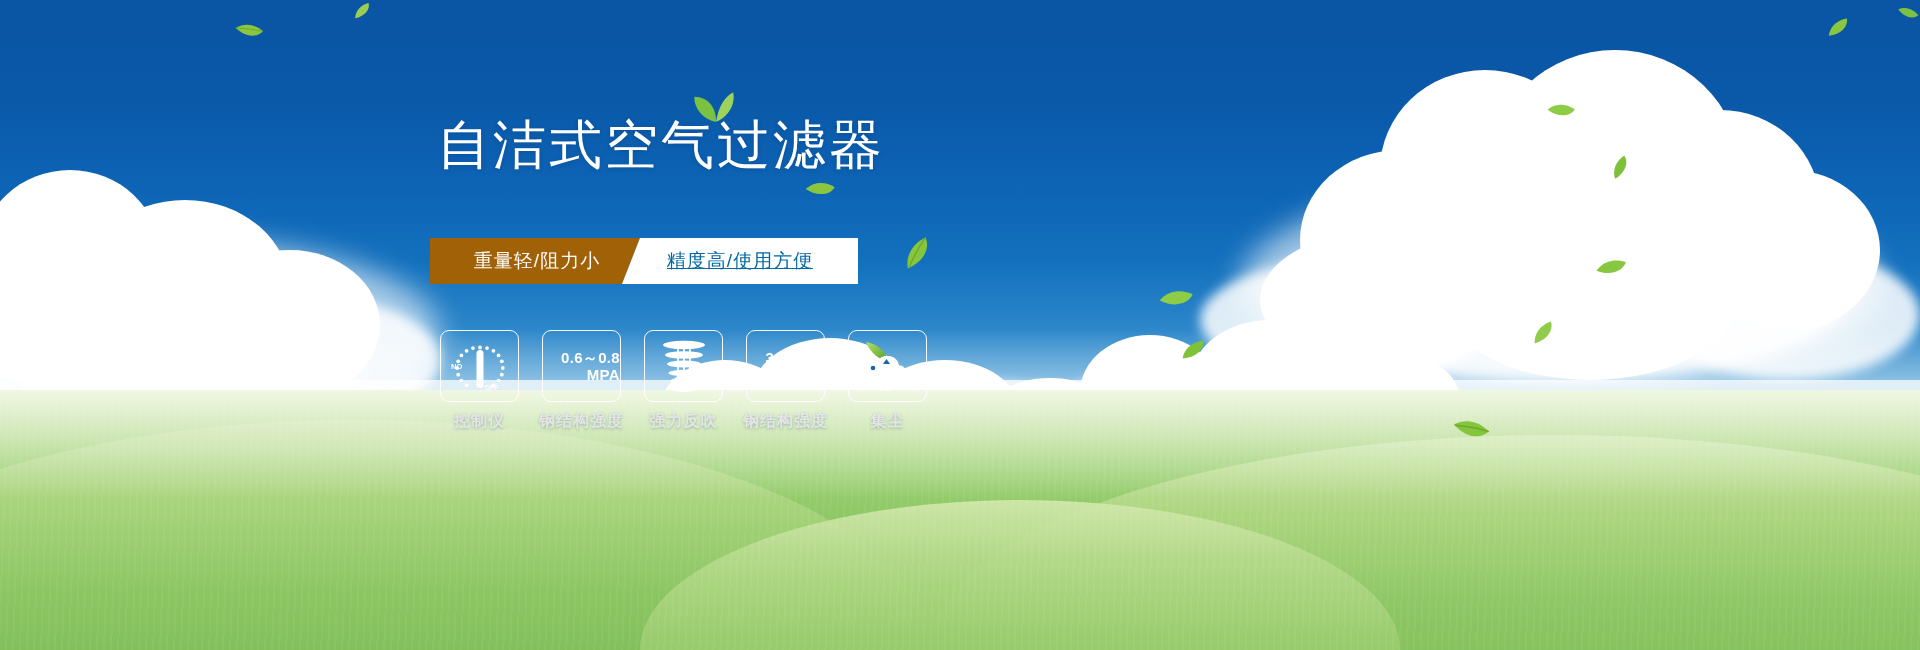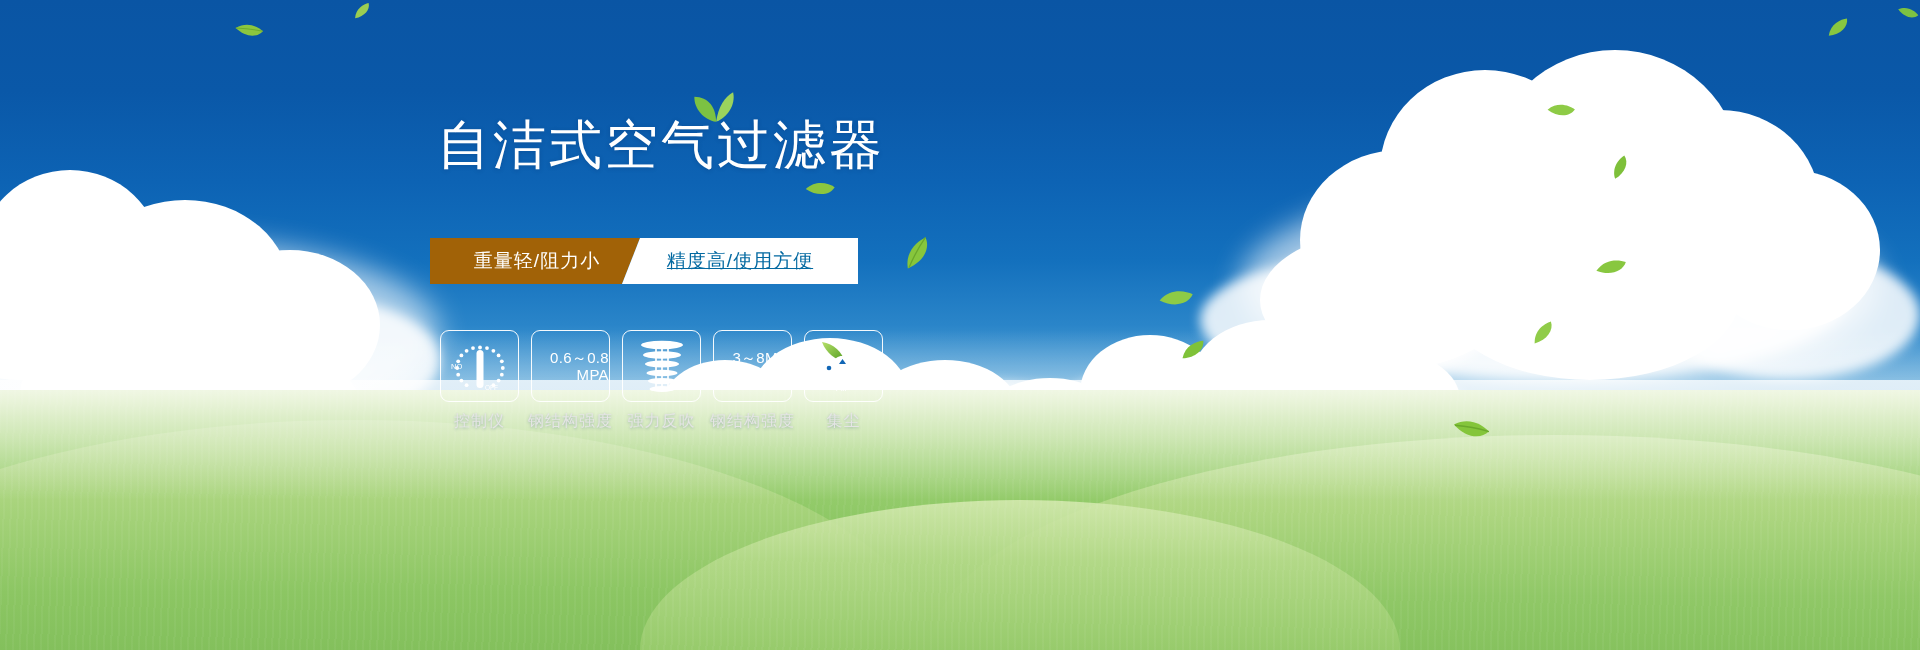--- a/index.html
+++ b/index.html
@@ -104,21 +104,21 @@
   }
   .tag-b{
     background:#ffffff;color:#0369a1;
     padding:0 20px;
     width:196px;margin-left:-18px;
     clip-path:polygon(18px 0,100% 0,100% 100%,0 100%);
     text-decoration:underline;
   }
 
   
-  .features{position:absolute;left:440px;top:330px;display:flex;gap:12px;}
+  .features{position:absolute;left:440px;top:330px;display:flex;gap:23px;font-weight:bold;}
   .feature{width:79px;display:flex;flex-direction:column;align-items:center;}
   .fbox{
     width:79px;height:72px;border:1.6px solid rgba(255,255,255,.95);
     border-radius:9px;display:flex;align-items:center;justify-content:center;
     box-sizing:border-box;
   }
   .fbox-text{
     color:#fff;font-size:15px;line-height:1.15;text-align:right;letter-spacing:.3px;margin-left:18px;
   }
   .flabel{

